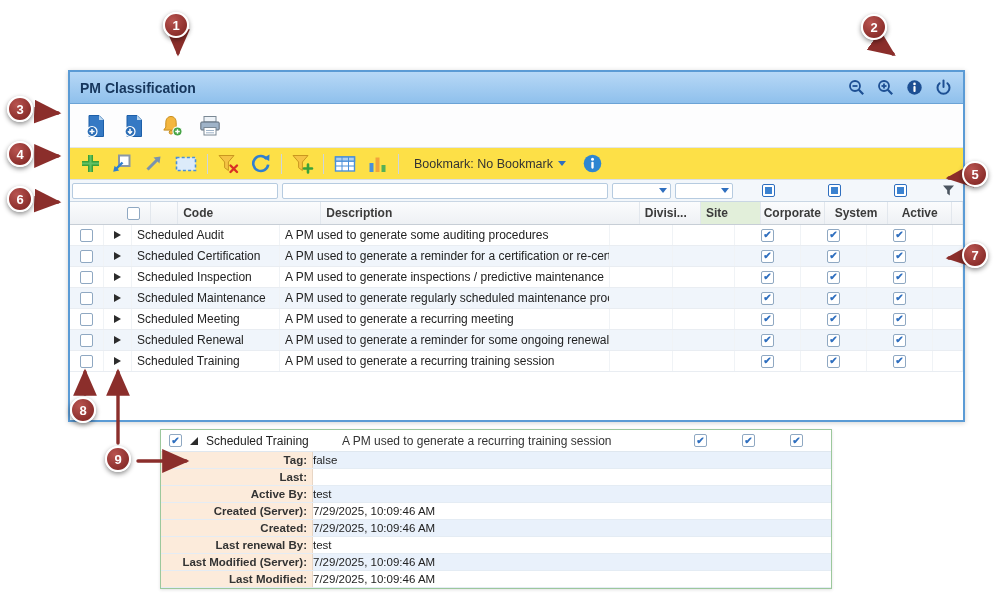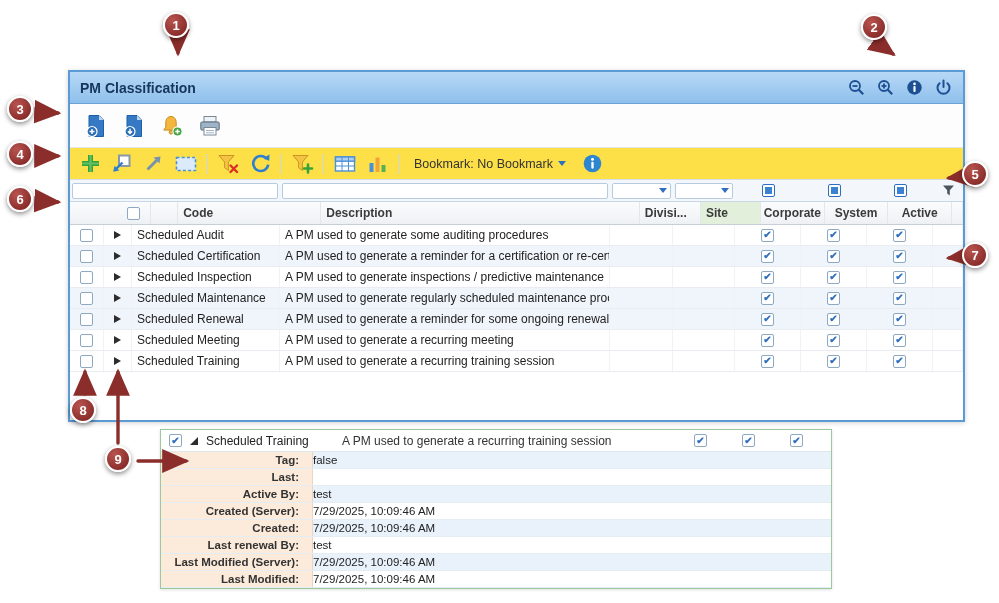--- a/index.html
+++ b/index.html
@@ -116,21 +116,21 @@
     border-bottom: 1px solid #dfe7ef; background: #fff;
   }
   .detail-code { width: 128px; overflow: hidden; white-space: nowrap; }
   .detail-desc { flex: 1; color: #333; overflow: hidden; white-space: nowrap; }
   .detail-cbs { display: flex; gap: 35px; margin-right: 20px; }
 
   .drow { display: flex; height: 17px; font-size: 11.5px; border-bottom: 1px solid #e4ecf4; }
   .dlabel {
     width: 152px; background: #fcebdb; border-right: 1px solid #e8d6c5;
     display: flex; align-items: center; justify-content: flex-end;
-    padding-right: 13px; font-weight: bold; color: #333; white-space: nowrap;
+    padding-right: 5px; font-weight: bold; color: #333; white-space: nowrap;
   }
   .dvalue { flex: 1; display: flex; align-items: center; color: #222; background: #fff; white-space: nowrap; }
   .drow.dalt .dvalue { background: #e9f1fb; }
 
   
   .callout {
     position: absolute; width: 26px; height: 26px; border-radius: 50%;
     background: radial-gradient(circle at 35% 30%, #b85450, #8b2e2b 72%);
     border: 2px solid #fff; box-shadow: 0 2px 5px rgba(0,0,0,.45);
     color: #fff; font-weight: bold; font-size: 13px;
@@ -420,51 +420,51 @@
           <span class="cb checked"></span>
         </div>
         <div class="cell col-sys center">
           <span class="cb checked"></span>
         </div>
         <div class="cell col-act center">
           <span class="cb checked"></span>
         </div>
         <div class="cell col-filter"></div>
       </div>
+      <div class="row">
+        <div class="cell col-check center">
+          <span class="cb"></span>
+        </div>
+        <div class="cell col-exp center">
+          <span class="tri-right"></span>
+        </div>
+        <div class="cell col-code">Scheduled Meeting</div>
+        <div class="cell col-desc">A PM used to generate a recurring meeting</div>
+        <div class="cell col-div"></div>
+        <div class="cell col-site"></div>
+        <div class="cell col-corp center">
+          <span class="cb checked"></span>
+        </div>
+        <div class="cell col-sys center">
+          <span class="cb checked"></span>
+        </div>
+        <div class="cell col-act center">
+          <span class="cb checked"></span>
+        </div>
+        <div class="cell col-filter"></div>
+      </div>
       <div class="row alt">
         <div class="cell col-check center">
           <span class="cb"></span>
         </div>
         <div class="cell col-exp center">
           <span class="tri-right"></span>
         </div>
         <div class="cell col-code">Scheduled Renewal</div>
         <div class="cell col-desc">A PM used to generate a reminder for some ongoing renewal</div>
-        <div class="cell col-div"></div>
-        <div class="cell col-site"></div>
-        <div class="cell col-corp center">
-          <span class="cb checked"></span>
-        </div>
-        <div class="cell col-sys center">
-          <span class="cb checked"></span>
-        </div>
-        <div class="cell col-act center">
-          <span class="cb checked"></span>
-        </div>
-        <div class="cell col-filter"></div>
-      </div>
-      <div class="row">
-        <div class="cell col-check center">
-          <span class="cb"></span>
-        </div>
-        <div class="cell col-exp center">
-          <span class="tri-right"></span>
-        </div>
-        <div class="cell col-code">Scheduled Meeting</div>
-        <div class="cell col-desc">A PM used to generate a recurring meeting</div>
         <div class="cell col-div"></div>
         <div class="cell col-site"></div>
         <div class="cell col-corp center">
           <span class="cb checked"></span>
         </div>
         <div class="cell col-sys center">
           <span class="cb checked"></span>
         </div>
         <div class="cell col-act center">
           <span class="cb checked"></span>

